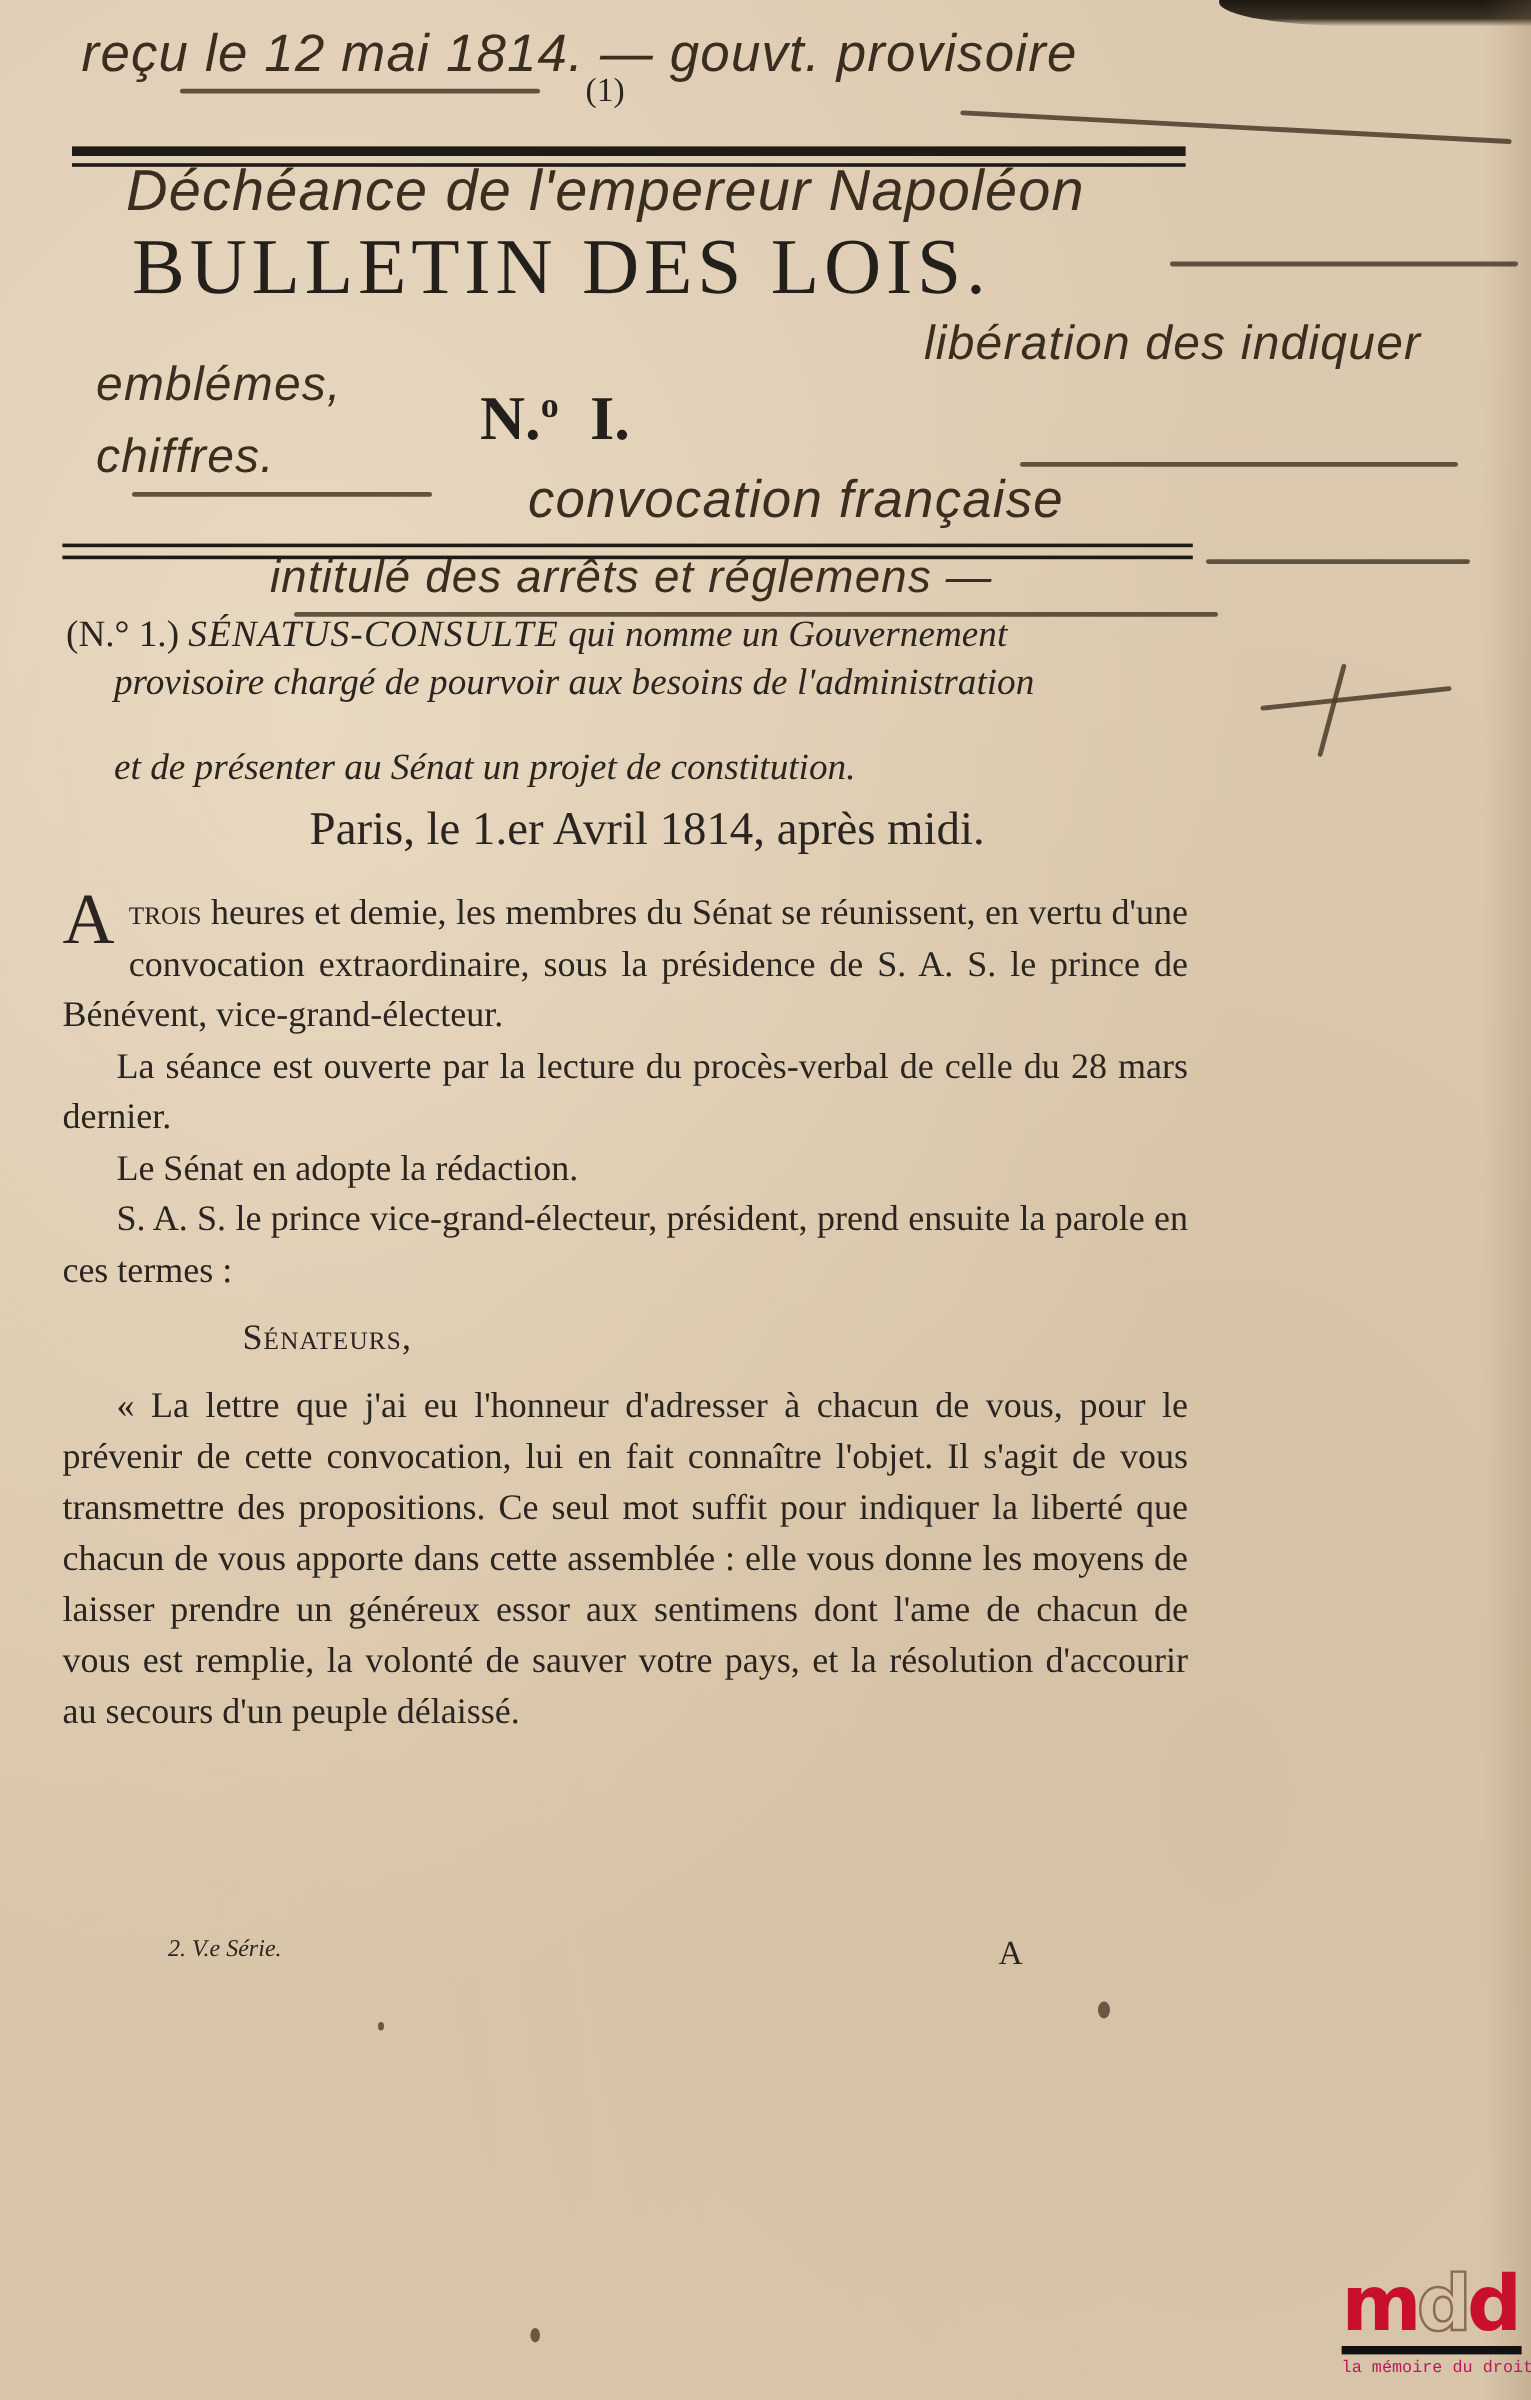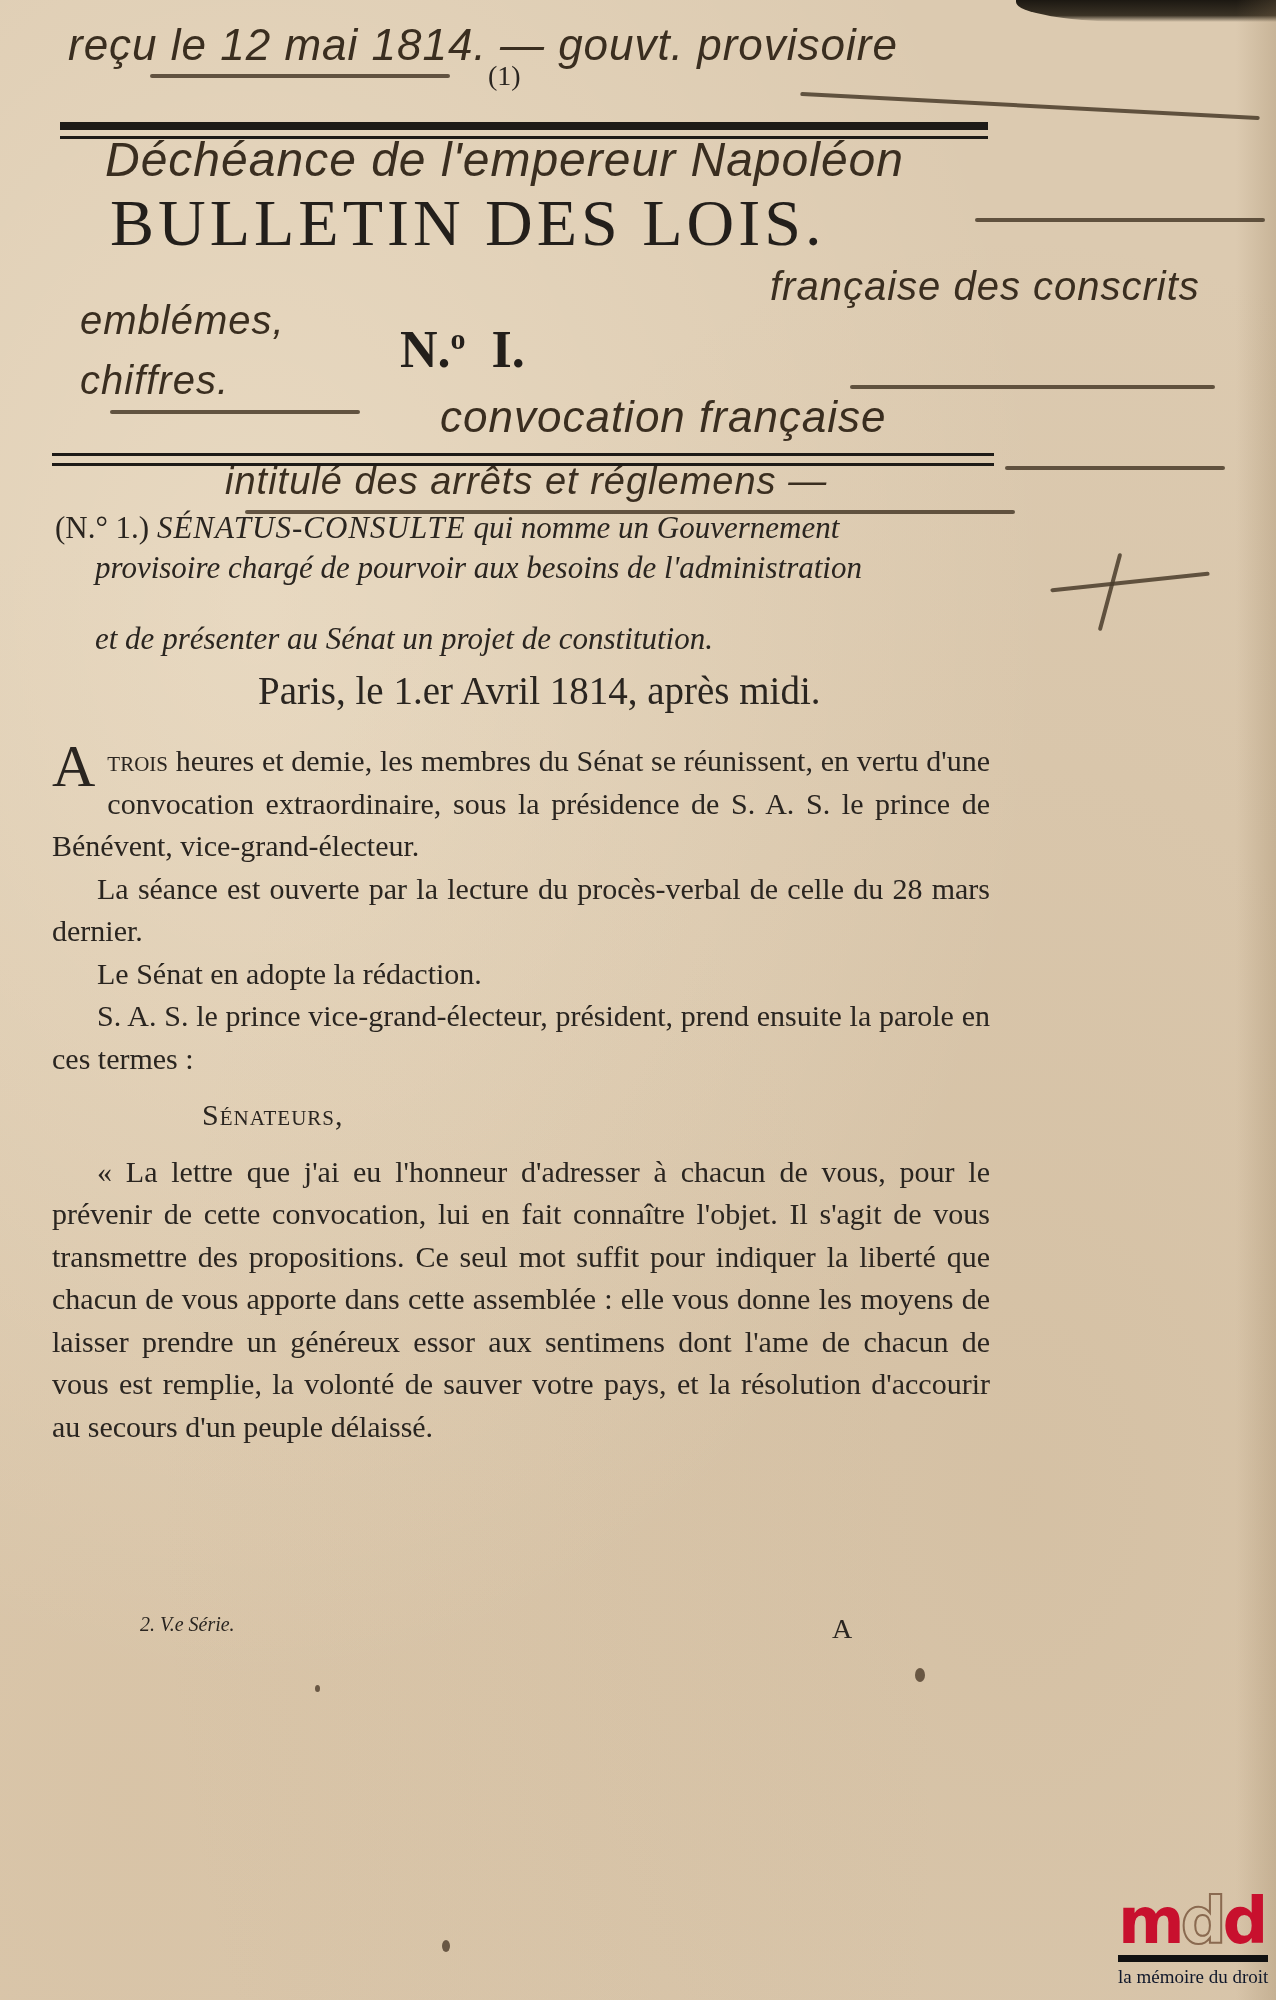--- a/index.html
+++ b/index.html
@@ -46,21 +46,21 @@
   .body-text .indent { text-indent:45px; }
   .dropcap { font-size:60px; line-height:40px; float:left; margin:6px 12px 0 0; }
   .sc { font-variant:small-caps; }
   .salutation { margin-top:14px !important; margin-bottom:14px !important; padding-left:150px; letter-spacing:1px; }
   .footer-sig { left:140px; top:1613px; font-size:20px; font-style:italic; }
   .footer-letter { left:832px; top:1613px; font-size:28px; }
   .logo { position:absolute; left:1118px; top:1893px; width:150px; }
   .logo-mark { font-family:"DejaVu Sans", sans-serif; font-size:64px; font-weight:bold; color:#c8102e; line-height:56px; letter-spacing:-4px; }
   .logo-mark .d-outline { color:transparent; -webkit-text-stroke:2px #8a6a50; }
   .logo-bar { height:7px; background:#111; margin:6px 0 4px 0; width:150px; }
-  .logo-text { font-family:Liberation Serif, serif; font-size:19px; color:#0f172a; white-space:nowrap; }
+  .logo-text { font-family:Liberation Mono, monospace; font-size:14px; color:#be185d; white-space:nowrap; }
   .spot { position:absolute; border-radius:50%; background:#3a2a1a; opacity:0.7; }
 </style>
 </head>
 <body>
 
 <div class="top-dark"></div>
 <div class="edge-right"></div>
 
 <div class="hand" style="left:68px; top:20px; font-size:44px;">reçu le 12 mai 1814. — gouvt. provisoire</div>
 <div class="printed" style="left:488px; top:60px; font-size:28px;">(1)</div>
@@ -68,21 +68,21 @@
 <div class="hand-line" style="left:800px; top:104px; width:460px; transform:rotate(3deg);"></div>
 
 <div class="rule" style="left:60px; top:122px; width:928px; height:8px;"></div>
 <div class="rule" style="left:60px; top:136px; width:928px; height:3px;"></div>
 
 <div class="hand" style="left:105px; top:132px; font-size:48px;">Déchéance de l'empereur Napoléon</div>
 
 <div class="printed title">BULLETIN DES LOIS.</div>
 <div class="hand-line" style="left:975px; top:218px; width:290px;"></div>
 
-<div class="hand" style="left:770px; top:260px; font-size:40px; line-height:52px; white-space:normal; width:440px;">française des conscrits</div>
+<div class="hand" style="left:770px; top:260px; font-size:40px; line-height:52px; white-space:normal; width:440px;">libération des indiquer</div>
 <div class="hand" style="left:80px; top:290px; font-size:40px; line-height:60px; white-space:normal; width:270px;">emblémes, chiffres.</div>
 <div class="hand-line" style="left:110px; top:410px; width:250px;"></div>
 
 <div class="printed number">
   <span>N.</span><sup>o</sup>&nbsp;&nbsp;<span>I.</span>
 </div>
 <div class="hand-line" style="left:850px; top:385px; width:365px;"></div>
 
 <div class="hand" style="left:440px; top:392px; font-size:44px;">convocation française</div>
 

